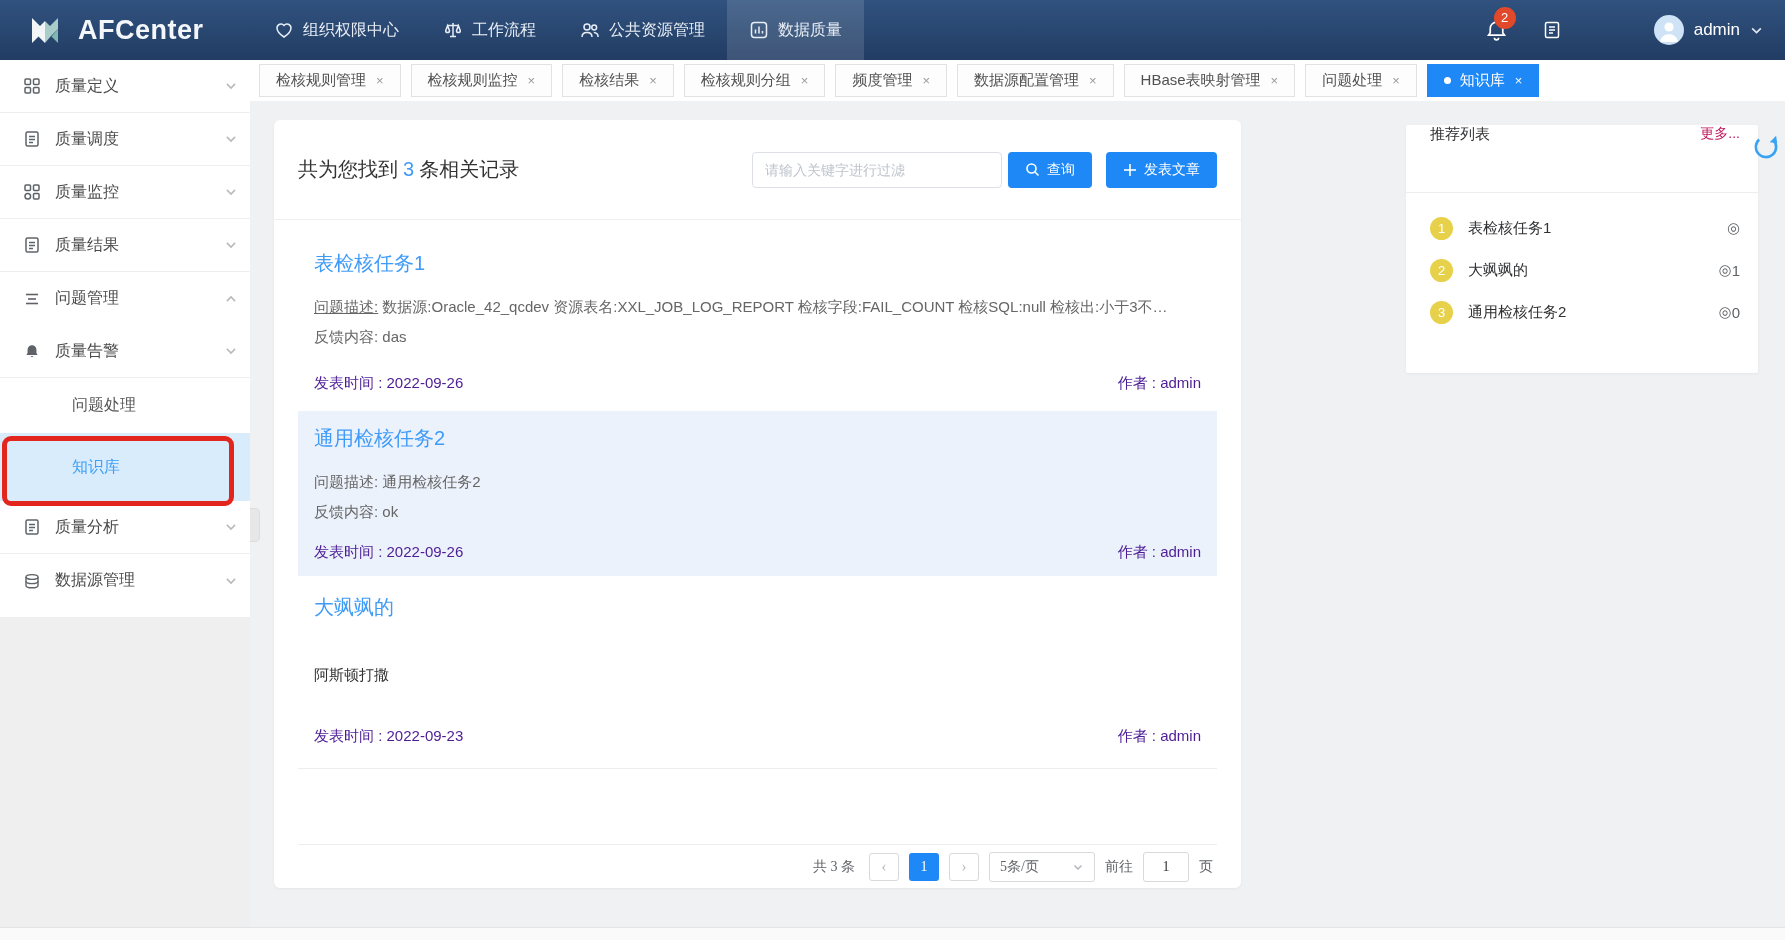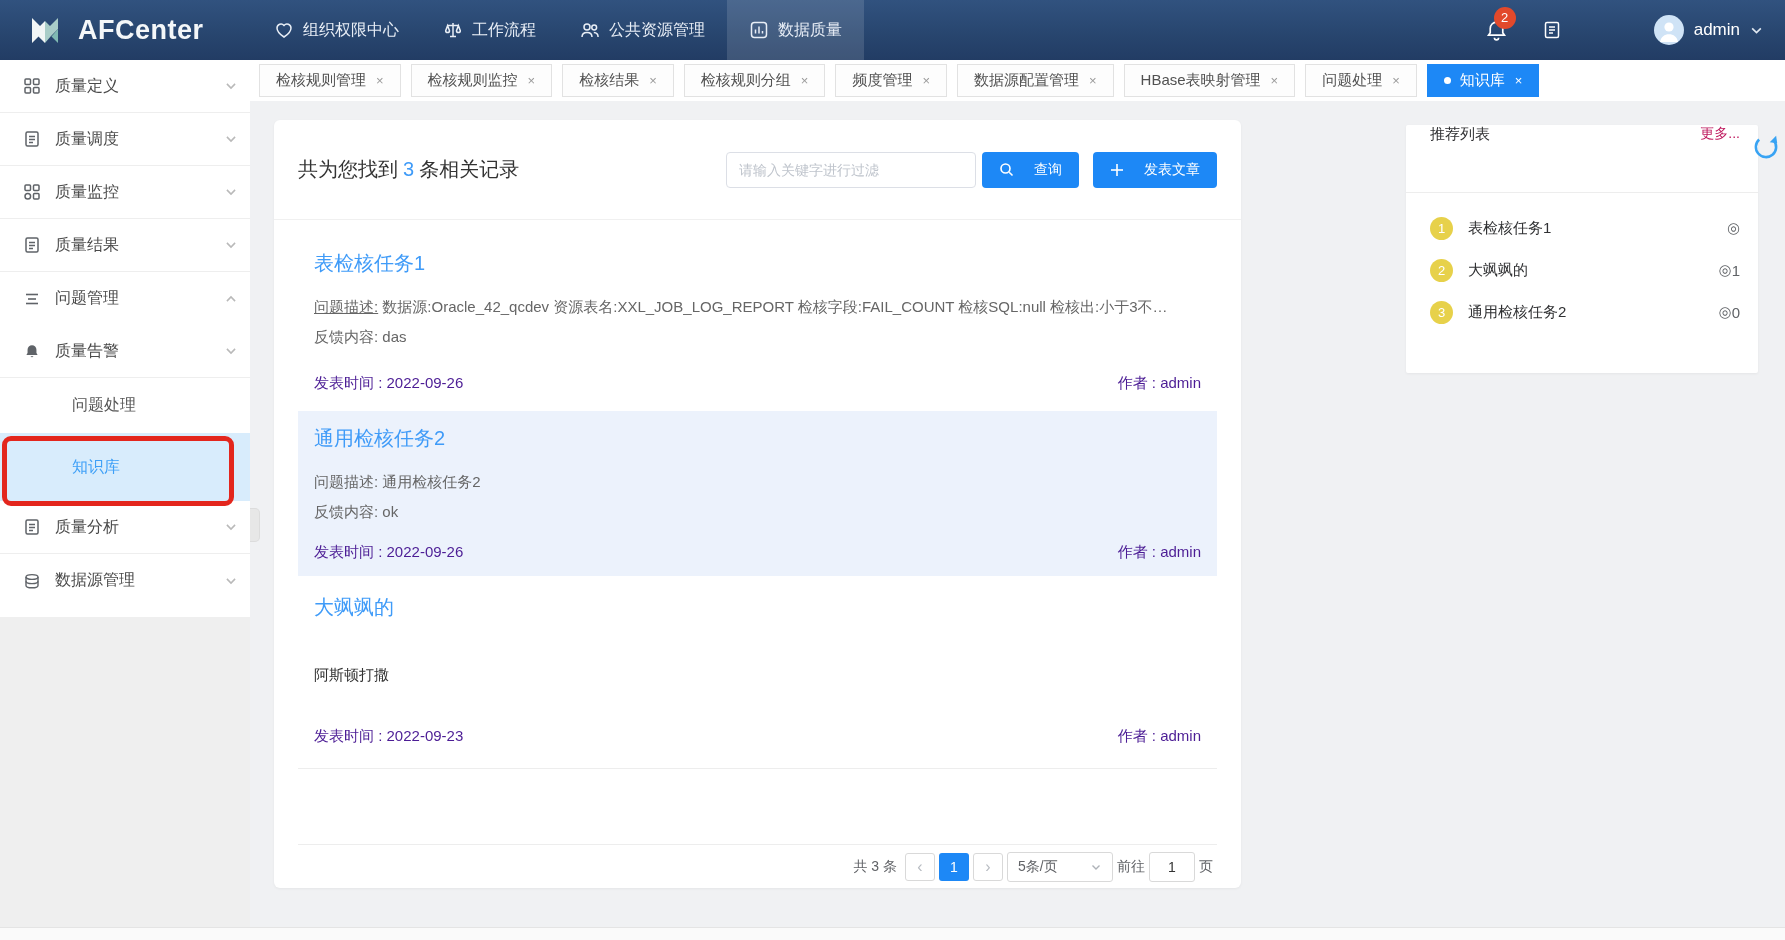--- a/index.html
+++ b/index.html
@@ -81,43 +81,43 @@
   .summary { font-size:20px; color:#333; }
   .summary .cnt { color:#3f9bf8; padding:0 5px; }
   .header-controls { margin-left:auto; display:flex; align-items:center; }
   .search-input {
     width:250px; height:36px; border:1px solid #dcdfe6; border-radius:4px; padding:0 12px;
     font-size:14px; color:#333; outline:none; font-family:inherit;
   }
   .search-input::placeholder { color:#bfc4cc; }
   .btn {
     height:36px; background:#1d88f6; color:#fff; border:none; border-radius:4px; font-size:14px;
-    display:flex; align-items:center; gap:20px; padding:0 17px; cursor:pointer; font-family:Liberation Sans, sans-serif;
+    display:flex; align-items:center; gap:7px; padding:0 17px; cursor:pointer; font-family:Liberation Sans, sans-serif;
   }
   .btn-query { margin-left:6px; }
   .btn-publish { margin-left:14px; }
 
   .articles { padding:0 24px; }
   .article { padding:0 16px; }
   .article .a-title { font-size:20px; font-weight:400; color:#3f9bf8; margin:0 0 15px; cursor:pointer; display:inline-block; }
   .meta-line { font-size:15px; color:#666; line-height:30px; }
   .meta-line .lbl-u { text-decoration:underline; }
   .article-footer { display:flex; justify-content:space-between; font-size:15px; color:#4c1d95;gap:16px; }
   .a1 { padding-top:30px; padding-bottom:18px; }
   .a1 .article-footer { margin-top:22px; }
   .a2 { background:#ecf2fc; padding-top:14px; padding-bottom:14px; }
   .a2 .article-footer { margin-top:16px; }
   .a3 { padding-top:18px; padding-bottom:22px; border-bottom:1px solid #ededed; margin-bottom:0; }
   .a3 .a-body { font-size:15px; color:#333; margin-top:30px; }
   .a3 .article-footer { margin-top:42px; }
 
   .pager {
     position:absolute; left:24px; right:24px; bottom:0; height:44px; border-top:1px solid #ededed;
-    display:flex; align-items:center; justify-content:flex-end; gap:4px;
-    font-size:14px; color:#606266; padding-right:4px; background:#fff;
+    display:flex; align-items:center; justify-content:flex-end; gap:10px;
+    font-size:14px; color:#606266; padding-right:4px; background:#fff;font-family:Liberation Serif, serif;
   }
   .pg-total { margin-right:4px; }
   .pg-btn {
     width:30px; height:28px; border:1px solid #d9d9d9; border-radius:3px; background:#fff;
     display:flex; align-items:center; justify-content:center; color:#b8bcc2; font-size:16px; cursor:pointer;
   }
   .pg-cur {
     width:30px; height:28px; border-radius:3px; background:#1d88f6; color:#fff;
     display:flex; align-items:center; justify-content:center; font-size:14px; cursor:pointer;
   }

